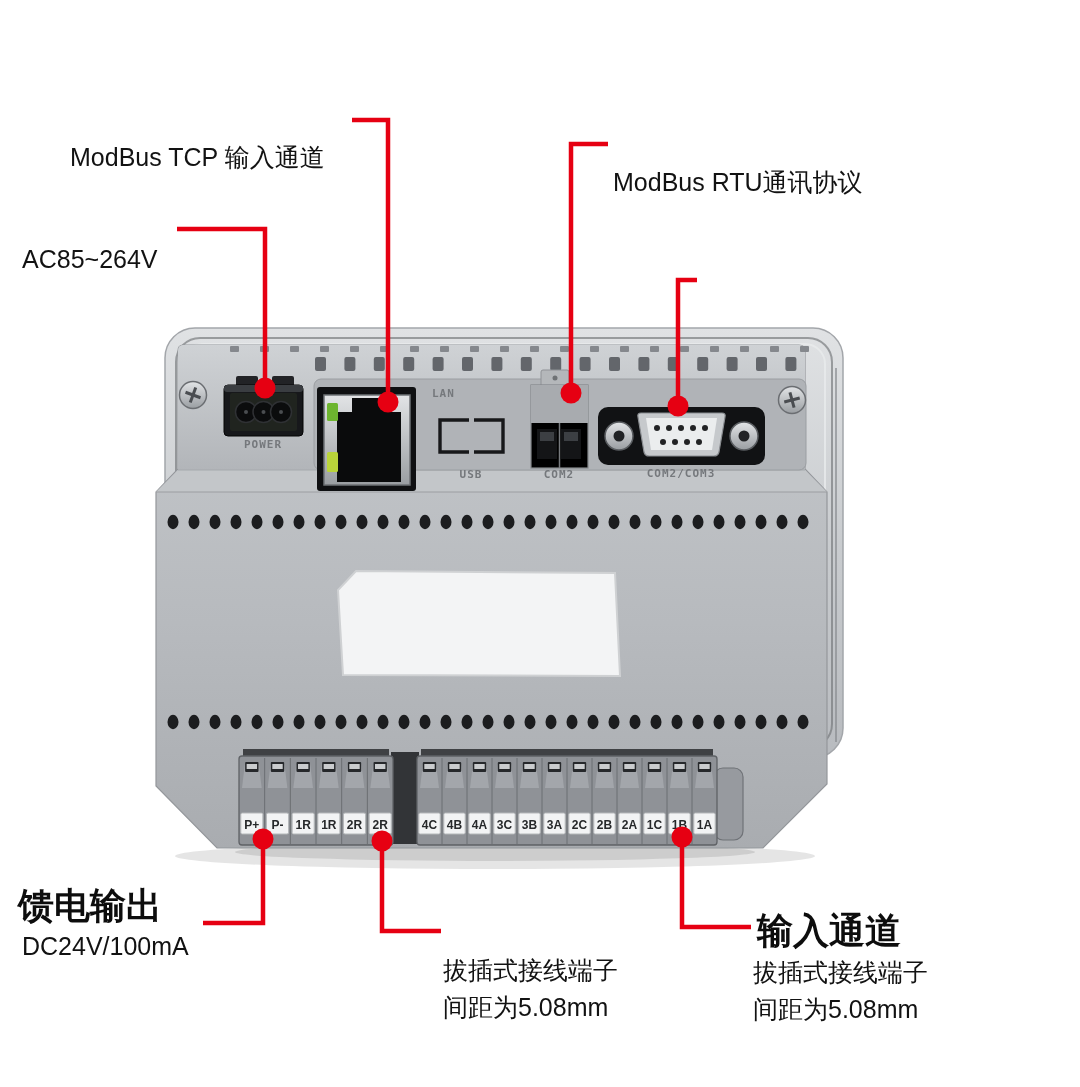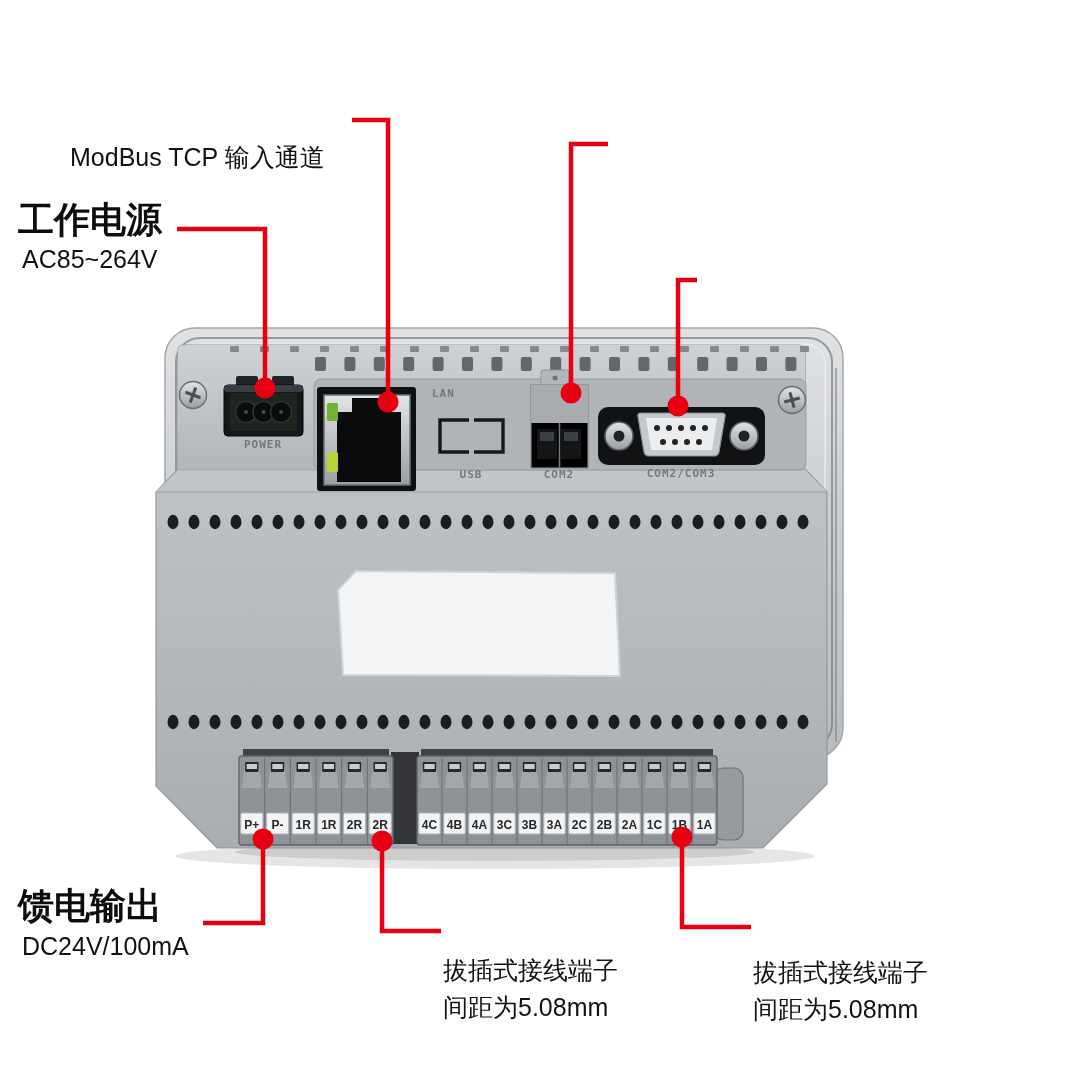--- a/index.html
+++ b/index.html
@@ -395,27 +395,28 @@
         <circle cx="678" cy="406" r="10.5"></circle>
         <circle cx="263" cy="839" r="10.5"></circle>
         <circle cx="382" cy="841" r="10.5"></circle>
         <circle cx="682" cy="837" r="10.5"></circle>
       </g>
     </g>
   </svg>
 
   <div class="co-sub" style="left:70px;top:144px">ModBus TCP 输入通道</div>
 
-  <div class="co-title" style="left:18px;top:201px">工作电源</div>
   <div class="co-sub" style="left:22px;top:246px">AC85~264V</div>
 
+  <div class="co-sub" style="left:613px;top:169px">ModBus RTU通讯协议</div>
 
 
   <div class="co-title" style="left:18px;top:887px">馈电输出</div>
   <div class="co-sub" style="left:22px;top:933px">DC24V/100mA</div>
 
   <div class="co-sub" style="left:443px;top:957px">拔插式接线端子</div>
   <div class="co-sub" style="left:443px;top:994px">间距为5.08mm</div>
 
+  <div class="co-title" style="left:757px;top:912px">输入通道</div>
   <div class="co-sub" style="left:753px;top:959px">拔插式接线端子</div>
   <div class="co-sub" style="left:753px;top:996px">间距为5.08mm</div>
 
 </div>
 
 </body></html>

